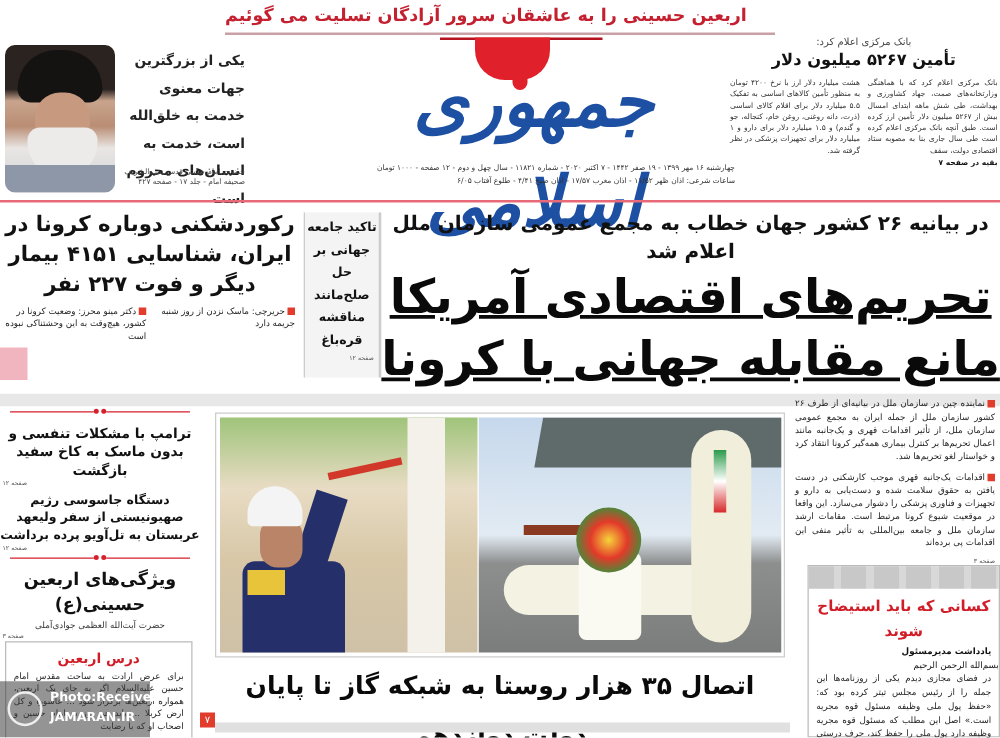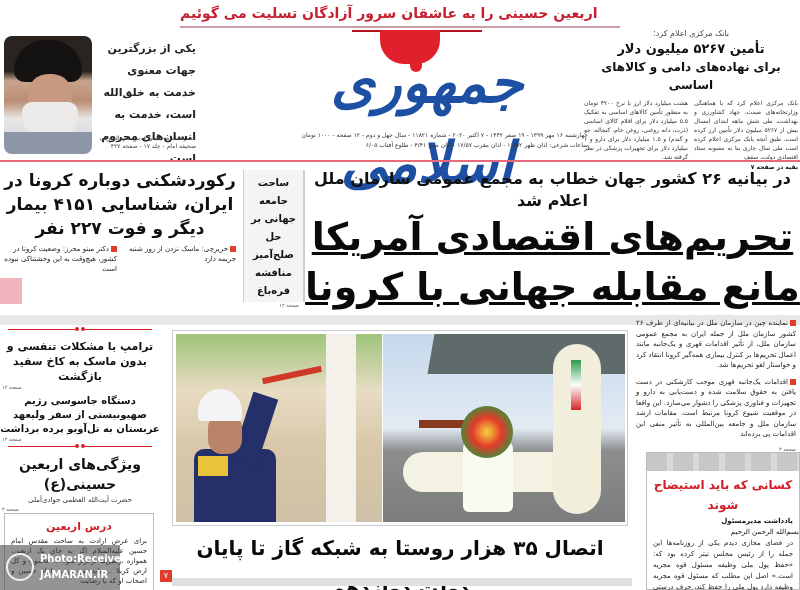--- a/index.html
+++ b/index.html
@@ -147,38 +147,37 @@
   <div class="title">جمهوری اسلامی</div>
 </div>
 <div id="dateline" class="abs">
   <div>چهارشنبه ۱۶ مهر ۱۳۹۹ - ۱۹ صفر ۱۴۴۲ - ۷ اکتبر ۲۰۲۰ - شماره ۱۱۸۲۱ - سال چهل و دوم - ۱۲ صفحه - ۱۰۰۰ تومان</div>
   <div>ساعات شرعی: اذان ظهر ۱۱/۵۲ - اذان مغرب ۱۷/۵۷ - اذان صبح ۴/۴۱ - طلوع آفتاب ۶/۰۵</div>
 </div>
 
 <div id="econ-teaser" class="abs">
   <div class="kicker">بانک مرکزی اعلام کرد:</div>
   <div class="head1">تأمین ۵۲۶۷ میلیون دلار</div>
-  <div class="head2">برای نهاده‌های دامی و کالاهای اساسی</div>
   <div class="cols">
     <div class="col">بانک مرکزی اعلام کرد که با هماهنگی وزارتخانه‌های صمت، جهاد کشاورزی و بهداشت، طی شش ماهه ابتدای امسال بیش از ۵۲۶۷ میلیون دلار تأمین ارز کرده است. طبق آنچه بانک مرکزی اعلام کرده است طی سال جاری بنا به مصوبه ستاد اقتصادی دولت، سقف</div>
     <div class="col">هشت میلیارد دلار ارز با نرخ ۴۲۰۰ تومان به منظور تأمین کالاهای اساسی به تفکیک ۵.۵ میلیارد دلار برای اقلام کالای اساسی (ذرت، دانه روغنی، روغن خام، کنجاله، جو و گندم) و ۱.۵ میلیارد دلار برای دارو و ۱ میلیارد دلار برای تجهیزات پزشکی در نظر گرفته شد.</div>
   </div>
   <div class="more">بقیه در صفحه ۷</div>
 </div>
 
 <div id="divider-red" class="abs"></div>
 
 <div id="main-headline" class="abs">
   <div class="kicker">در بیانیه ۲۶ کشور جهان خطاب به مجمع عمومی سازمان ملل اعلام شد</div>
   <div class="h1">تحریم‌های اقتصادی آمریکا</div>
   <div class="h1">مانع مقابله جهانی با کرونا</div>
 </div>
 
 <div id="sidebar-box" class="abs">
-  <div class="txt">ساحت جامعه جهانی بر حل صلح‌آمیز مناقشه قره‌باغ</div>
+  <div class="txt">تاکید جامعه جهانی بر حل صلح‌مانند مناقشه قره‌باغ</div>
   <div class="page">صفحه ۱۲</div>
 </div>
 
 <div id="corona-block" class="abs">
   <div class="h">رکوردشکنی دوباره کرونا در ایران، شناسایی ۴۱۵۱ بیمار دیگر و فوت ۲۲۷ نفر</div>
   <div class="subs">
     <div class="sub"><span class="bullet"></span><span>حریرچی: ماسک نزدن از روز شنبه جریمه دارد</span></div>
     <div class="sub"><span class="bullet"></span><span>دکتر مینو محرز: وضعیت کرونا در کشور، هیچ‌وقت به این وحشتناکی نبوده است</span></div>
   </div>
   <div id="corona-pink"></div>

